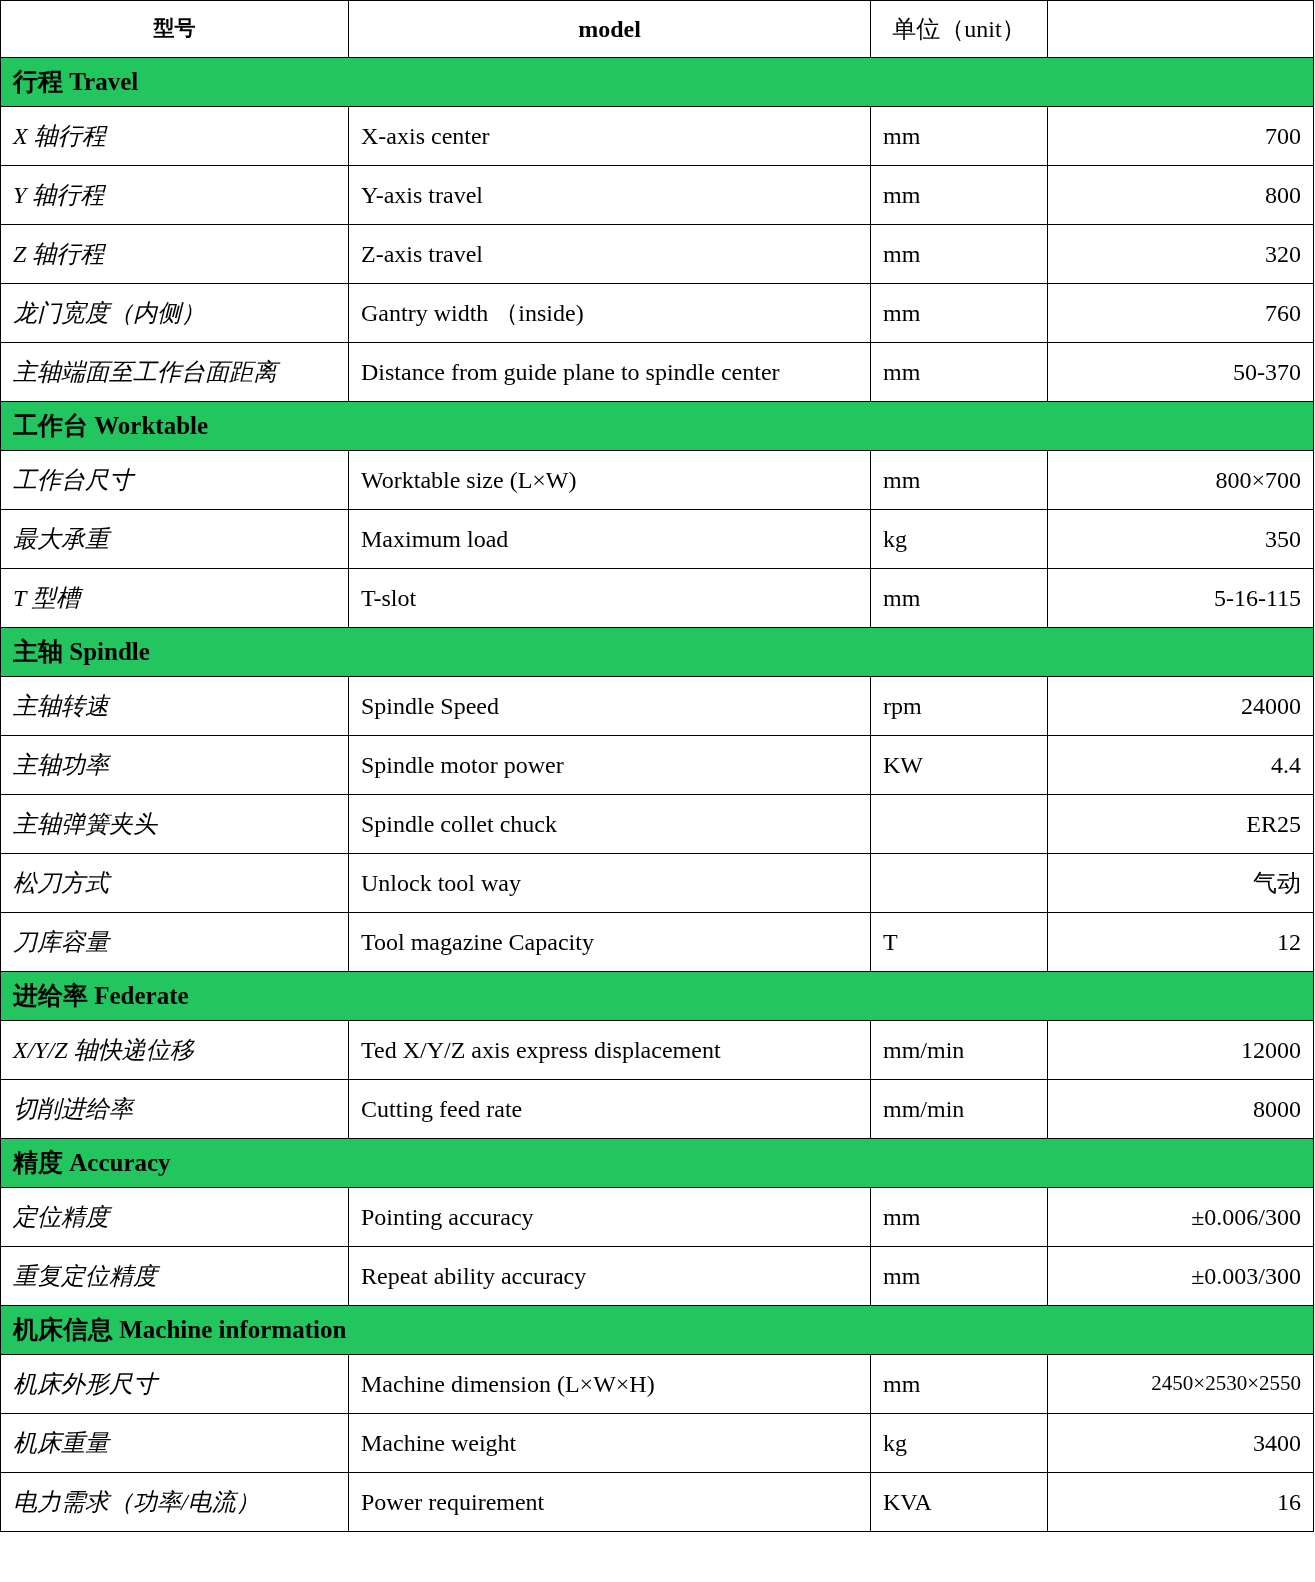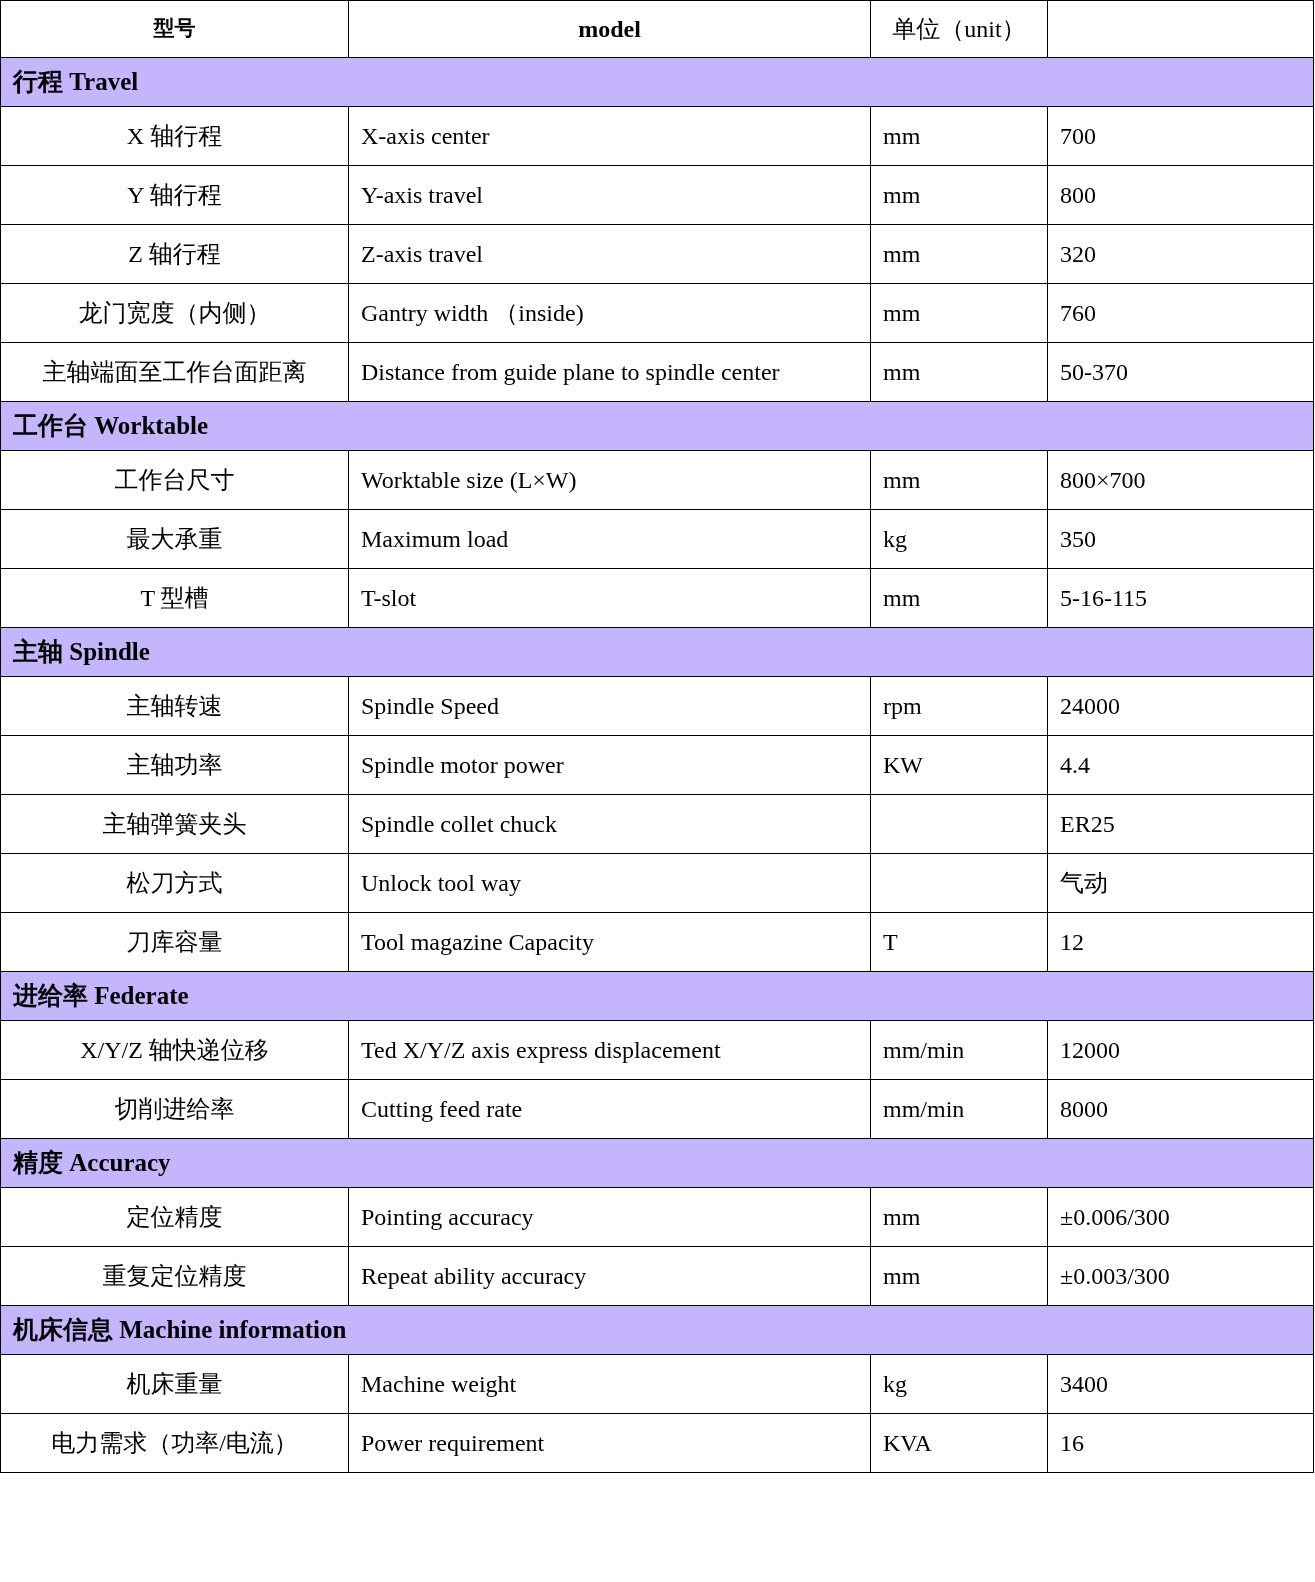--- a/index.html
+++ b/index.html
@@ -43,33 +43,33 @@
     font-weight: bold;
     font-size: 21px;
   }
   tr.header-row td.hdr-unit {
     font-weight: normal;
     font-size: 24px;
   }
   tr.header-row td.hdr-blank { }
 
   tr.section-row td {
-    background: #c4b5fd;
+    background: #22c55e;
     height: 48px;
     font-weight: bold;
     font-size: 25px;
     text-align: left;
   }
   tr.data-row td {
     height: 58px;
   }
-  td.cn   { text-align: center;   font-size: 24px; }
+  td.cn   { text-align: left;   font-size: 24px; font-style: italic; }
   td.en   { text-align: left;   font-size: 24px; }
   td.unit { font-size: 24px; }
-  td.val  { text-align: left;   font-size: 24px; }
+  td.val  { text-align: right;   font-size: 24px; }
   td.val.small { font-size: 21px; }
 </style>
 </head>
 <body>
 
 <table class="spec">
   <colgroup>
     <col class="c-name">
     <col class="c-en">
     <col class="c-unit">
@@ -196,20 +196,26 @@
       <tr class="data-row">
         <td class="cn">重复定位精度</td>
         <td class="en">Repeat ability accuracy</td>
         <td class="unit">mm</td>
         <td class="val">±0.003/300</td>
       </tr>
       <tr class="section-row">
         <td colspan="4">机床信息 Machine information</td>
       </tr>
       <tr class="data-row">
+        <td class="cn">机床外形尺寸</td>
+        <td class="en">Machine dimension (L×W×H)</td>
+        <td class="unit">mm</td>
+        <td class="val small">2450×2530×2550</td>
+      </tr>
+      <tr class="data-row">
         <td class="cn">机床重量</td>
         <td class="en">Machine weight</td>
         <td class="unit">kg</td>
         <td class="val">3400</td>
       </tr>
       <tr class="data-row">
         <td class="cn">电力需求（功率/电流）</td>
         <td class="en">Power requirement</td>
         <td class="unit">KVA</td>
         <td class="val">16</td>

